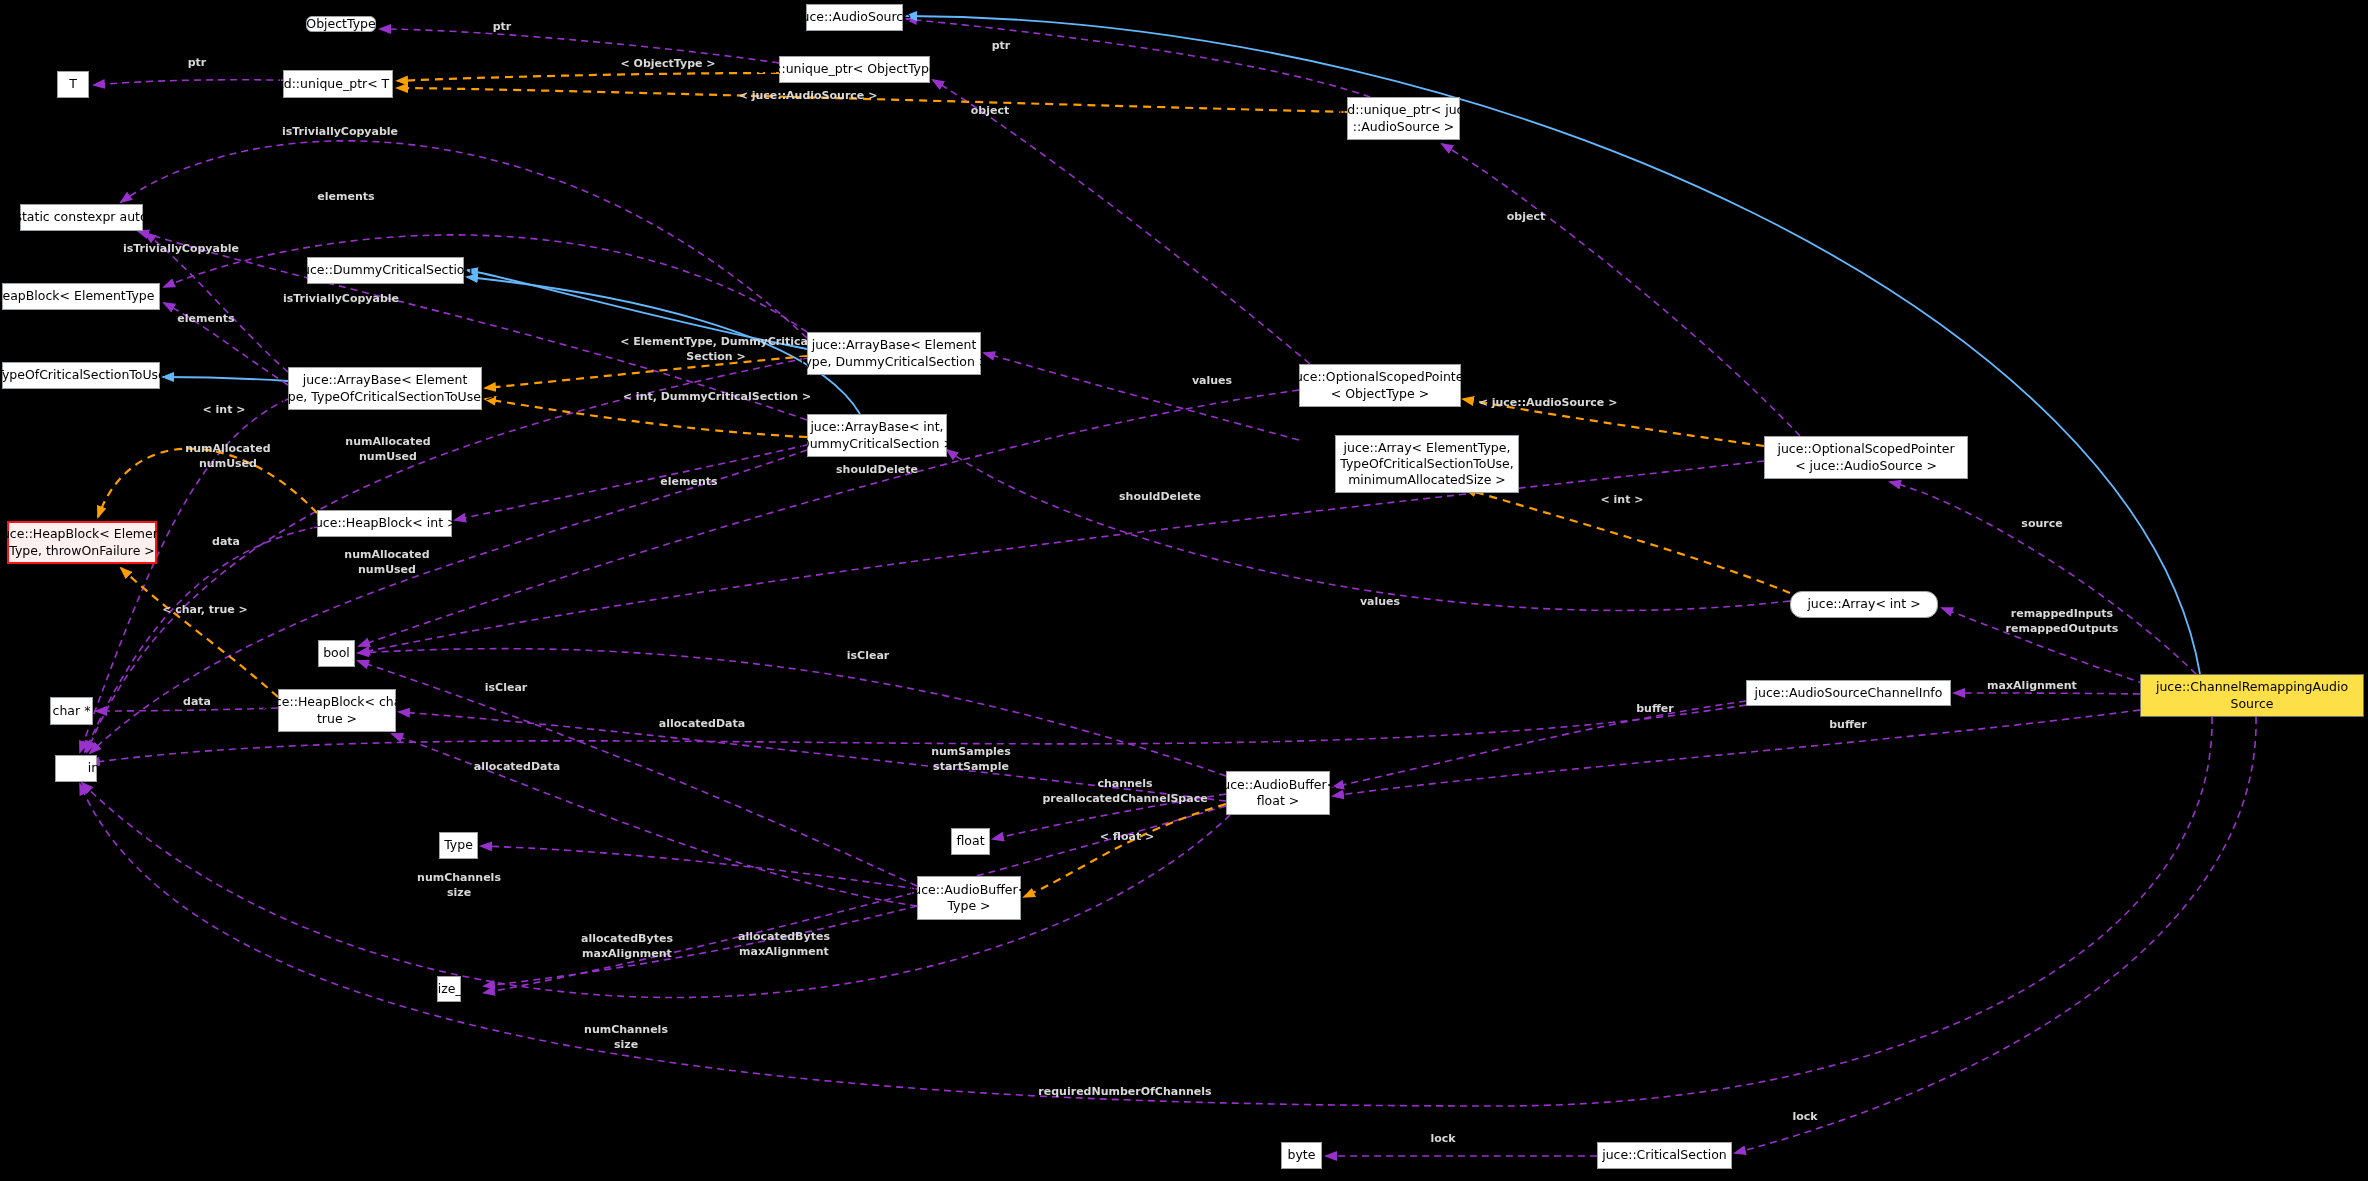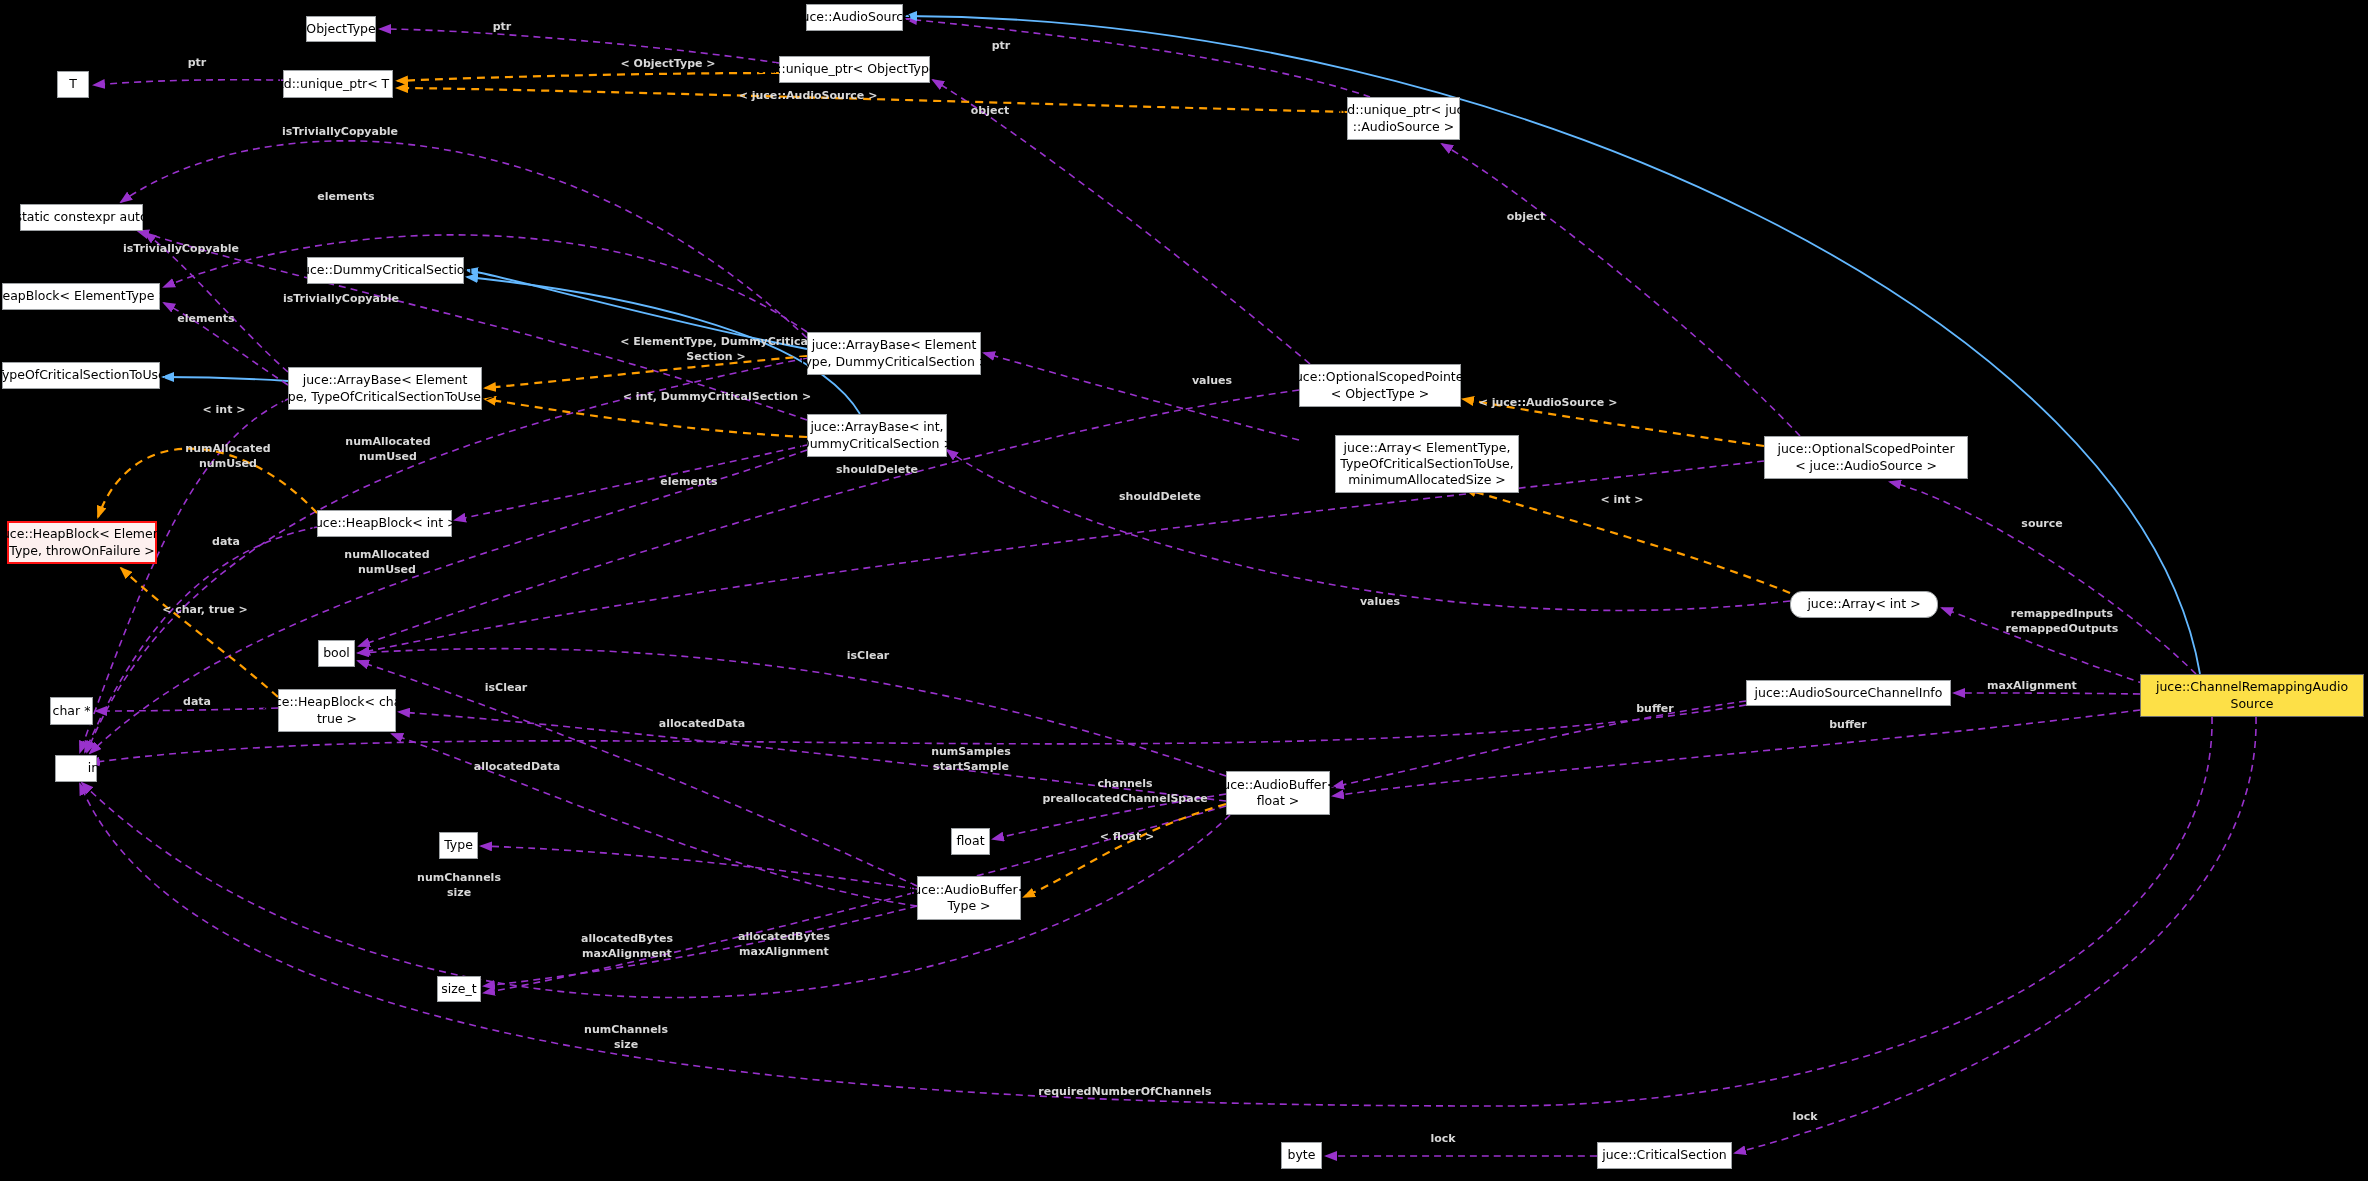--- a/index.html
+++ b/index.html
@@ -78,21 +78,21 @@
         <path d="M 1764,446 C 1650,430 1540,413 1463,399" fill="none" stroke="#ff9e00" stroke-width="2.2" stroke-dasharray="8,6" marker-end="url(#arrow-template)"></path>
         <path d="M 1790,593 C 1700,556 1560,517 1465,489" fill="none" stroke="#ff9e00" stroke-width="2.2" stroke-dasharray="8,6" marker-end="url(#arrow-template)"></path>
         <path d="M 317,513 C 240,431 132,422 98,517" fill="none" stroke="#ff9e00" stroke-width="2.2" stroke-dasharray="8,6" marker-end="url(#arrow-template)"></path>
         <path d="M 278,697 C 228,652 168,612 121,568" fill="none" stroke="#ff9e00" stroke-width="2.2" stroke-dasharray="8,6" marker-end="url(#arrow-template)"></path>
         <path d="M 1226,804 C 1130,832 1080,872 1024,897" fill="none" stroke="#ff9e00" stroke-width="2.2" stroke-dasharray="8,6" marker-end="url(#arrow-template)"></path>
         <path d="M 807,356 C 700,366 560,381 485,388" fill="none" stroke="#ff9e00" stroke-width="2.2" stroke-dasharray="8,6" marker-end="url(#arrow-template)"></path>
         <path d="M 807,437 C 680,431 560,411 485,399" fill="none" stroke="#ff9e00" stroke-width="2.2" stroke-dasharray="8,6" marker-end="url(#arrow-template)"></path>
       </g>
   </svg>
   <div id="nodes">
-      <div class="node" style="left: 306px; top: 16px; width: 70px; height: 26px;">ObjectType</div>
+      <div class="node" style="left: 306px; top: 16px; width: 70px; height: 16px; border-radius: 6px;">ObjectType</div>
       <div class="node" style="left: 57px; top: 71px; width: 32px; height: 27px;">T</div>
       <div class="node" style="left: 283px; top: 70px; width: 110px; height: 28px;">std::unique_ptr&lt; T &gt;</div>
       <div class="node" style="left: 806px; top: 4px; width: 97px; height: 27px;">juce::AudioSource</div>
       <div class="node" style="left: 779px; top: 56px; width: 151px; height: 27px;">std::unique_ptr&lt; ObjectType &gt;</div>
       <div class="node" style="left: 1347px; top: 97px; width: 113px; height: 43px;">std::unique_ptr&lt; juce
 ::AudioSource &gt;</div>
       <div class="node" style="left: 20px; top: 204px; width: 123px; height: 27px;">static constexpr auto</div>
       <div class="node" style="left: 2px; top: 283px; width: 158px; height: 27px;">HeapBlock&lt; ElementType &gt;</div>
       <div class="node" style="left: 307px; top: 257px; width: 157px; height: 27px;">juce::DummyCriticalSection</div>
       <div class="node" style="left: 2px; top: 362px; width: 158px; height: 27px;">TypeOfCriticalSectionToUse</div>
@@ -118,21 +118,21 @@
       <div class="node" style="left: 278px; top: 689px; width: 118px; height: 43px;">juce::HeapBlock&lt; char,
 true &gt;</div>
       <div class="node" style="left: 55px; top: 755px; width: 31px; height: 27px; padding-left: 40px;">int</div>
       <div class="node" style="left: 1746px; top: 680px; width: 205px; height: 26px;">juce::AudioSourceChannelInfo</div>
       <div class="node" style="left: 1226px; top: 771px; width: 104px; height: 44px;">juce::AudioBuffer&lt;
 float &gt;</div>
       <div class="node" style="left: 951px; top: 828px; width: 39px; height: 27px;">float</div>
       <div class="node" style="left: 917px; top: 876px; width: 104px; height: 44px;">juce::AudioBuffer&lt;
 Type &gt;</div>
       <div class="node" style="left: 439px; top: 832px; width: 39px; height: 27px;">Type</div>
-      <div class="node" style="left: 437px; top: 976px; width: 44px; height: 26px;">size_t</div>
+      <div class="node" style="left: 437px; top: 976px; width: 24px; height: 26px;">size_t</div>
       <div class="node" style="left: 1281px; top: 1142px; width: 41px; height: 27px;">byte</div>
       <div class="node" style="left: 1597px; top: 1142px; width: 135px; height: 27px;">juce::CriticalSection</div>
       <div class="node current" style="left: 2140px; top: 674px; width: 224px; height: 43px;">juce::ChannelRemappingAudio
 Source</div>
     </div>
   <div id="labels">
       <div class="edge-label" style="left: 197px; top: 63px;">ptr</div>
       <div class="edge-label" style="left: 502px; top: 27px;">ptr</div>
       <div class="edge-label" style="left: 1001px; top: 46px;">ptr</div>
       <div class="edge-label" style="left: 990px; top: 111px;">object</div>

